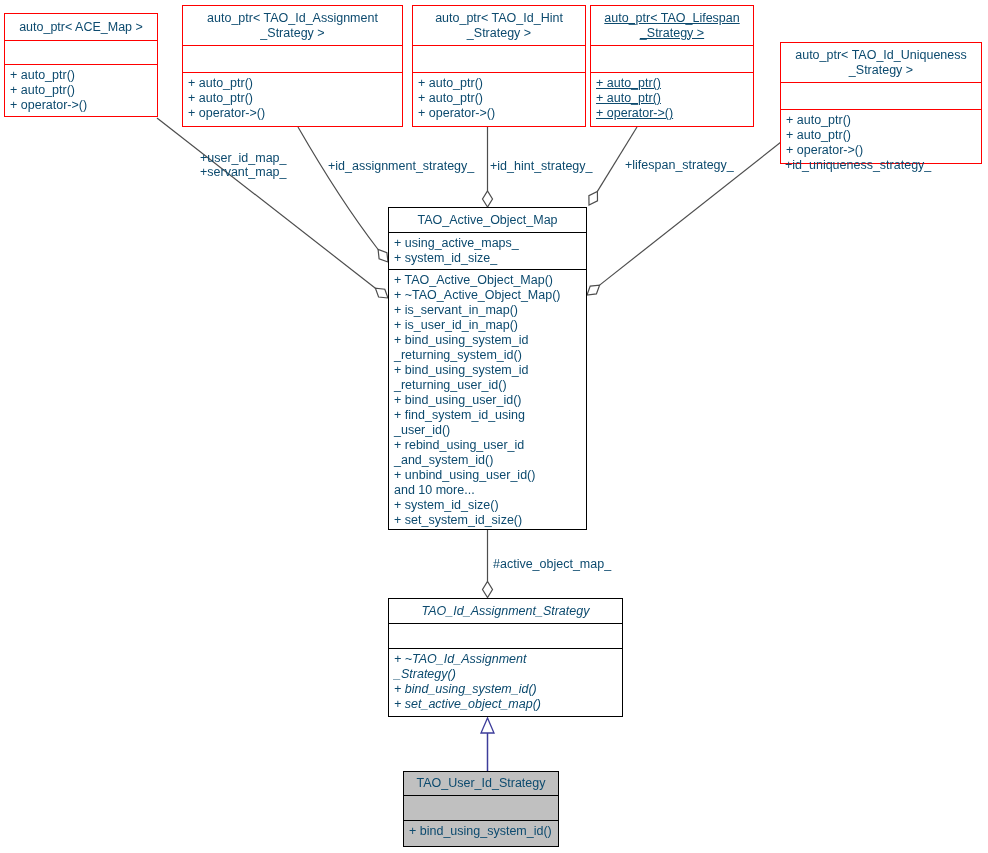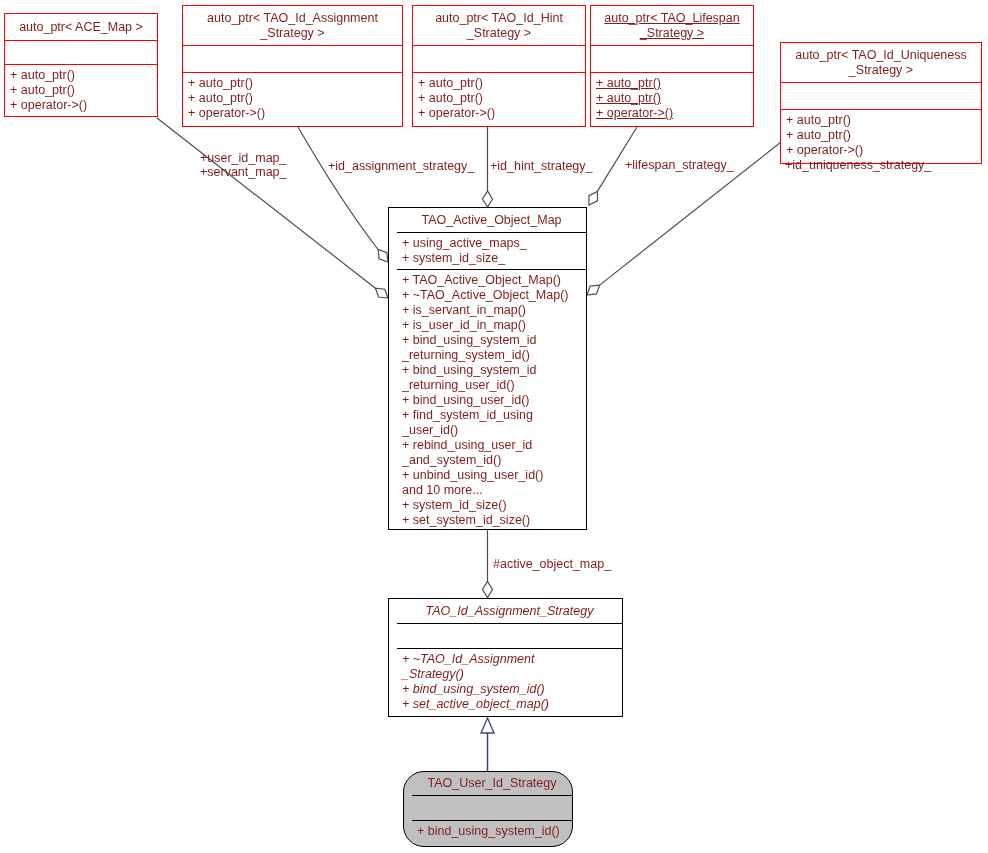--- a/index.html
+++ b/index.html
@@ -1,34 +1,34 @@
 <!DOCTYPE html>
 <html style="--box-border-red: #ff0000; --box-border-black: #000000; --box-fill: #ffffff; --highlight-fill: #c0c0c0; --edge-color: #4d4d4d; --inheritance-color: #3c3c9a;"><head>
 <meta charset="utf-8">
 <style>
   html,body { margin:0; padding:0; background:#fff; }
   #canvas {
     position:relative; width:988px; height:853px; background:#fff;
     font-family:"Liberation Sans","DejaVu Sans",sans-serif;
-    color:#7f1d1d;
+    color:#0c4a6e;
   }
   #edges { position:absolute; left:0; top:0; width:988px; height:853px; }
   .edge     { stroke:var(--edge-color,#4d4d4d); stroke-width:1.2; fill:none; }
   .diamond  { fill:#ffffff; stroke:var(--edge-color,#4d4d4d); stroke-width:1.2; }
   .inh-line { stroke:var(--inheritance-color,#3c3c9a); stroke-width:1.5; fill:none; }
   .inh-arrow{ fill:#ffffff; stroke:var(--inheritance-color,#3c3c9a); stroke-width:1.3; }
 
   .cls { position:absolute; background:var(--box-fill,#ffffff); border:1px solid #000;
          box-sizing:border-box; font-size:12.5px; line-height:15px; }
   .cls > div { box-sizing:border-box; border-bottom:1px solid #000; overflow:hidden; }
   .cls > div:last-child { border-bottom:none; }
   .red  { border-color:var(--box-border-red,#ff0000); }
   .red > div  { border-color:var(--box-border-red,#ff0000); }
   .black{ border-color:var(--box-border-black,#000000); }
-  .black > div { border-color:var(--box-border-black,#000000);margin-left:8px; }
+  .black > div { border-color:var(--box-border-black,#000000); }
   .gray { background:var(--highlight-fill,#bfbfbf); }
 
   .cls-title { display:flex; flex-direction:column; justify-content:center; align-items:center;
                text-align:center; }
   .cls-attrs, .cls-methods { padding:3px 5px 0 5px; }
   .ln, .tl { white-space:nowrap; }
 
   .elabel { position:absolute; font-size:12.5px; line-height:14px; white-space:nowrap; }
 </style>
 </head>
@@ -159,21 +159,21 @@
       </div>
     <div class="cls-attrs" style="height:25px"></div>
     <div class="cls-methods" style="height:67px">
         <div class="ln">+ ~TAO_Id_Assignment</div>
         <div class="ln">_Strategy()</div>
         <div class="ln">+ bind_using_system_id()</div>
         <div class="ln">+ set_active_object_map()</div>
       </div>
   </div>
 
-  <div class="cls black gray" style="left:403px;top:771px;width:170px;border-radius:21px;">
+  <div class="cls black gray" style="left:403px;top:771px;width:156px;">
     <div class="cls-title" style="height:24px">
         <div class="tl">TAO_User_Id_Strategy</div>
       </div>
     <div class="cls-attrs" style="height:25px"></div>
     <div class="cls-methods" style="height:25px">
         <div class="ln">+ bind_using_system_id()</div>
       </div>
   </div>
 
   <div class="elabel" style="left:200px;top:151px;width:106px;text-align:left">

